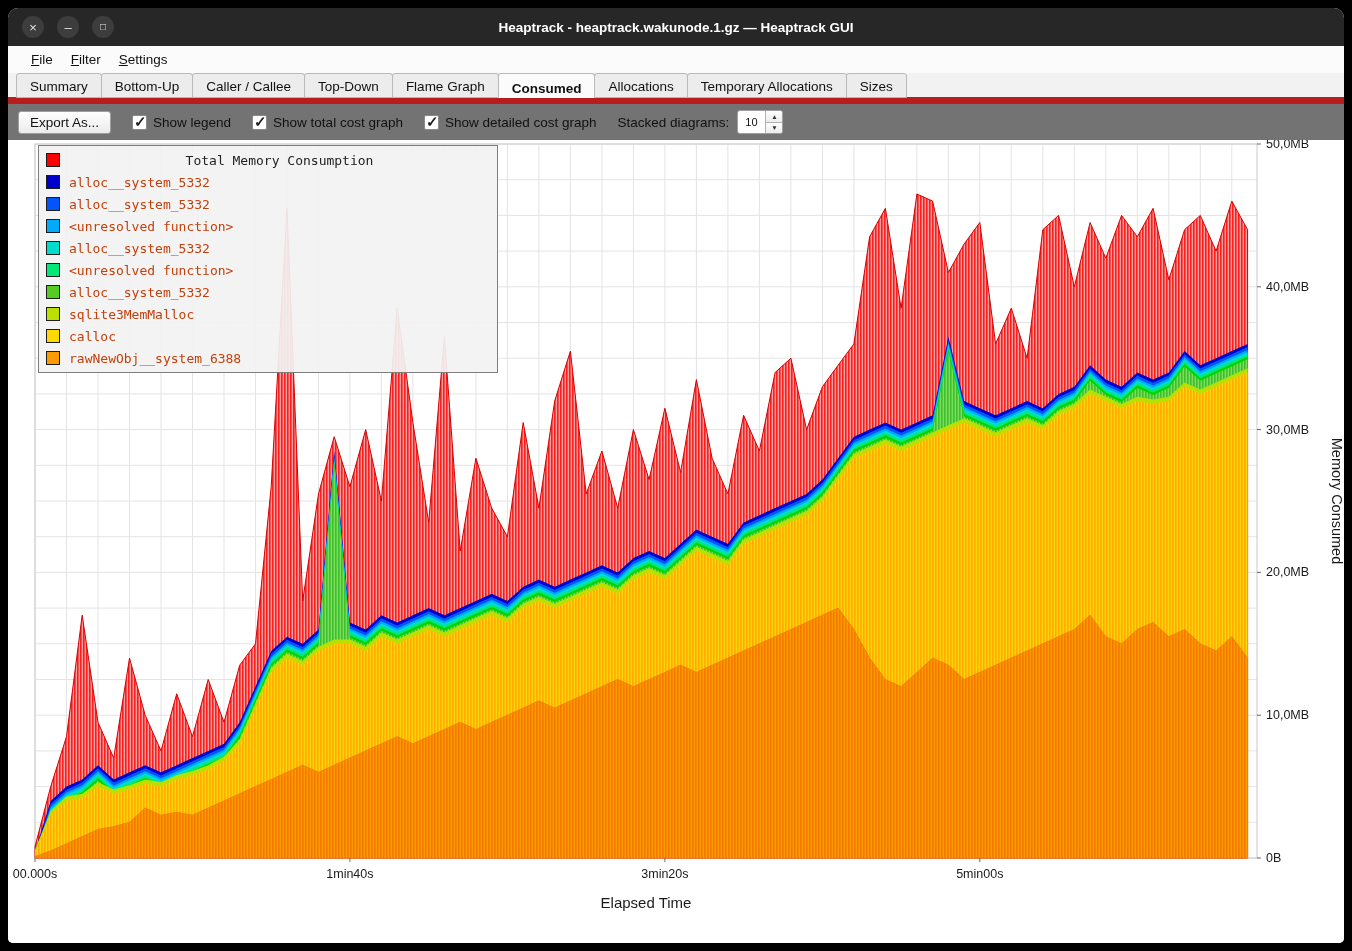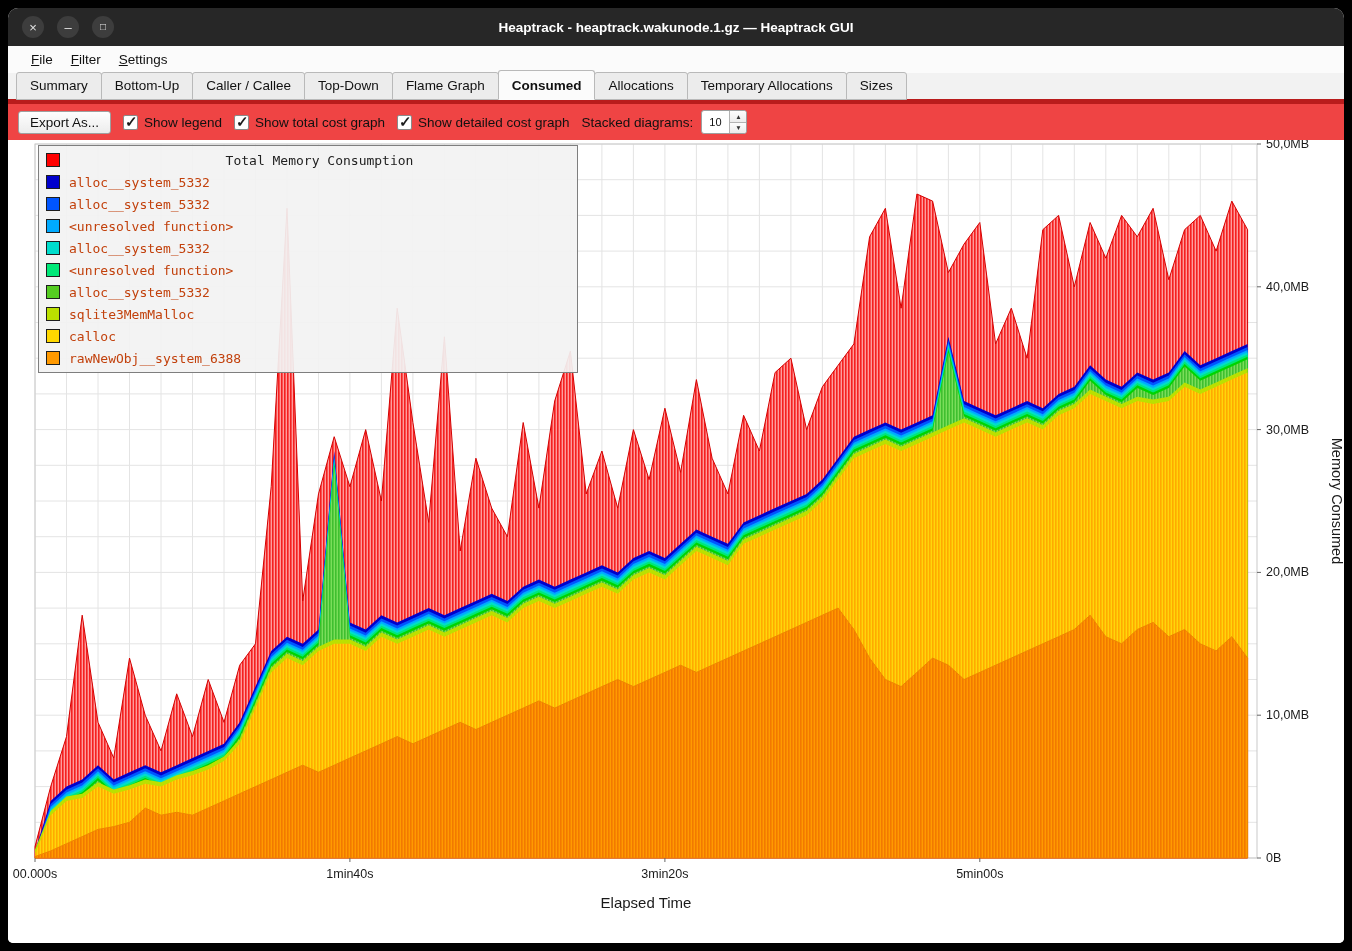--- a/index.html
+++ b/index.html
@@ -12,43 +12,43 @@
   .win-controls{display:flex;gap:13px;padding-left:14px;z-index:2}
   .win-btn{width:22px;height:22px;border-radius:50%;background:#3d3d3d;color:#e3e3e3;display:flex;
     align-items:center;justify-content:center;font-size:13px;line-height:1;cursor:default}
   .win-btn.maxi{font-size:10px}
   .title-text{position:absolute;left:0;right:0;text-align:center;color:#fff;font-weight:bold;font-size:13.5px}
   
   .menubar{height:27px;background:#fbfbfb;display:flex;align-items:center;padding-left:14px;flex:0 0 auto}
   .menu-item{display:inline-block;padding:3px 9px;font-size:13.5px;color:#111}
   .menu-item::first-letter{text-decoration:underline}
   
-  .tabbar{height:31px;background:#f2f2f2;display:flex;align-items:flex-end;padding-left:8px;
-    border-bottom:5px solid #b91c1c;flex:0 0 auto}
+  .tabbar{height:31px;background:#f2f2f2;display:flex;padding-left:8px;
+    border-bottom:7px solid #b91c1c;flex:0 0 auto}
   .tab{padding:5px 13px 6px;font-size:13.5px;color:#111;background:#ececec;border:1px solid #b9b9b9;
     margin-right:-1px;margin-bottom:-1px;border-radius:3px 3px 0 0;position:relative;white-space:nowrap}
   .tab.active{z-index:2;background:#fbfbfb;border-bottom-color:#fbfbfb;padding-top:7px;font-weight:bold}
   
-  .toolbar{height:36px;background:#ef4444;display:flex;align-items:center;padding:0 10px;gap:12px;flex:0 0 auto}
+  .toolbar{height:36px;background:#737373;display:flex;align-items:center;padding:0 10px;gap:21px;flex:0 0 auto}
   .export-btn{padding:3px 11px;font-size:13.5px;border:1px solid #9f9f9f;border-radius:3px;
     background:linear-gradient(#fefefe,#ececec);color:#111}
   .checkbox{display:flex;gap:6px;font-size:13.5px;color:#111}
   .cb-box{width:15px;height:15px;border:1px solid #8a8a8a;border-radius:2px;background:#fff;position:relative;flex:0 0 auto}
   .checkbox.checked .cb-box::after{content:"\2713";position:absolute;left:1px;top:-3px;font-size:15px;font-weight:bold;color:#1c1c1c}
   .stacked{display:flex;align-items:center;gap:8px;font-size:13.5px;color:#111}
   .spinbox{display:flex;border:1px solid #9f9f9f;border-radius:3px;background:#fff;height:24px;overflow:hidden}
   .spin-value{padding:0 7px;display:flex;align-items:center;font-size:11px;min-width:27px;color:#111}
   .spin-buttons{display:flex;flex-direction:column;border-left:1px solid #b2b2b2;width:17px}
   .spin-btn{flex:1;display:flex;align-items:center;justify-content:center;font-size:6.5px;color:#333;
     background:linear-gradient(#fdfdfd,#ececec)}
   .spin-btn + .spin-btn{border-top:1px solid #b2b2b2}
   
   .chart-area{position:relative;flex:1;background:#fff;overflow:hidden}
   #chart-svg{position:absolute;left:0;top:0}
-  .legend{position:absolute;left:30px;top:5px;width:540px;background:rgba(242,242,242,0.93);
+  .legend{position:absolute;left:30px;top:5px;width:460px;background:rgba(242,242,242,0.93);
     border:1px solid #7e7e7e;padding:3px 0;font-family:"DejaVu Sans Mono",monospace}
   .legend-row{display:flex;align-items:center;height:22px;padding:0 7px;gap:9px}
   .swatch{width:14px;height:14px;border:1px solid #1d1d1d;flex:0 0 auto}
   .legend-label{font-size:13px;color:#c2410c;white-space:pre}
   .legend-title-row .legend-label{flex:1;text-align:center;color:#222}
 </style>
 </head>
 <body>
 
 <div class="window">

